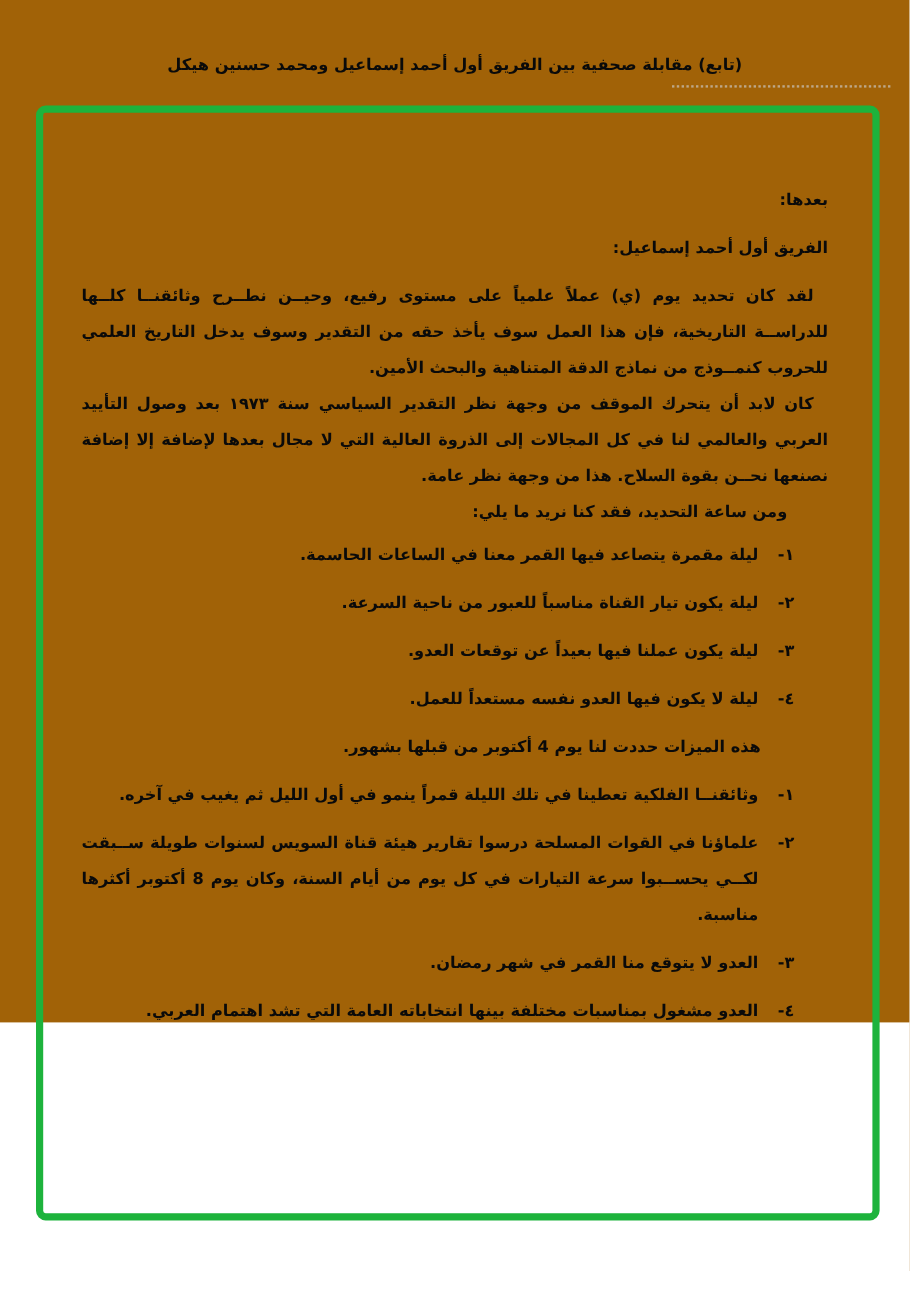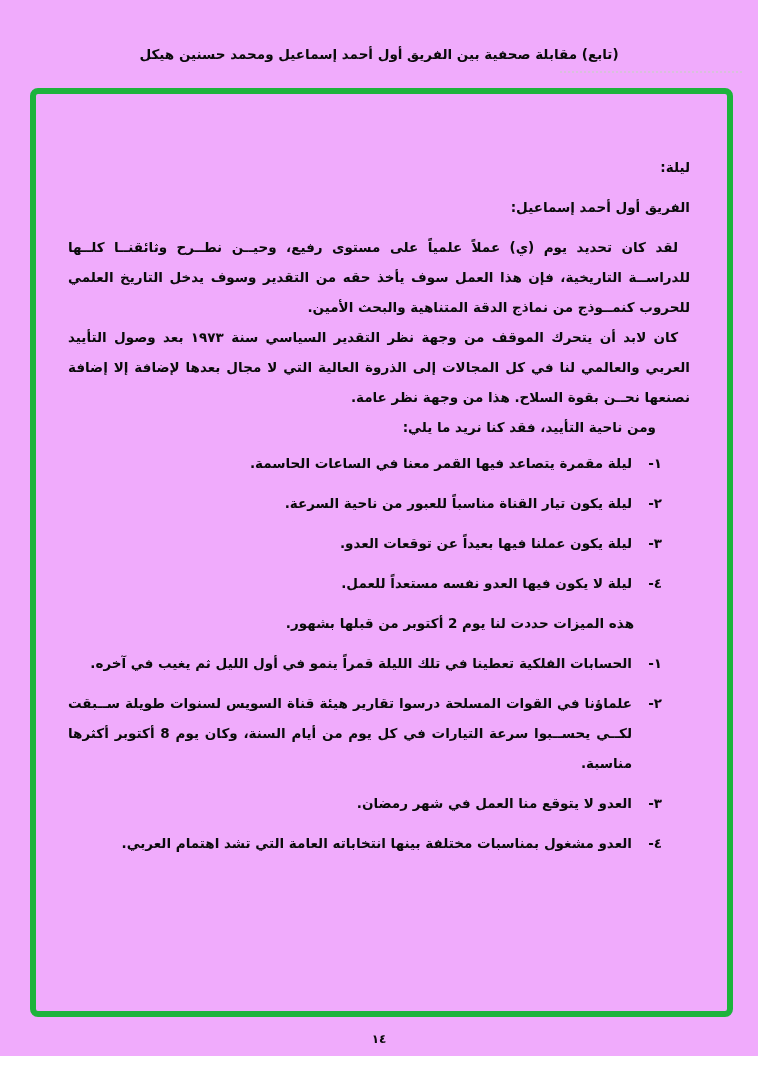--- a/index.html
+++ b/index.html
@@ -8,22 +8,22 @@
     background: #ffffff;
     width: 758px;
     height: 1078px;
     font-family: "DejaVu Sans", sans-serif;
     color: #0a0a0a;
     overflow: hidden;
   }
   .page {
     position: relative;
     width: 758px;
-    height: 1056px;
-    background: #f0abfc;
+    height: 852px;
+    background: #a16207;
     direction: rtl;
   }
   .doc-title {
     position: absolute;
     top: 46px;
     left: 0;
     width: 758px;
     text-align: center;
     font-size: 13.5px;
     font-weight: bold;
@@ -112,64 +112,63 @@
 <div class="page">
 
   <div class="doc-title">(تابع) مقابلة صحفية بين الفريق أول أحمد إسماعيل ومحمد حسنين هيكل</div>
 
   <div class="scan-artifact"></div>
 
   <div class="frame"></div>
 
   <div class="content">
 
-    <div class="speaker">ليلة:</div>
+    <div class="speaker">بعدها:</div>
 
 
     <div class="speaker">الفريق أول أحمد إسماعيل:</div>
 
     <p class="para">لقد كان تحديد يوم (ي) عملاً علمياً على مستوى رفيع، وحيــن نطــرح وثائقنــا كلــها للدراســة التاريخية، فإن هذا العمل سوف يأخذ حقه من التقدير وسوف يدخل التاريخ العلمي للحروب كنمــوذج من نماذج الدقة المتناهية والبحث الأمين.</p>
 
     <p class="para">كان لابد أن يتحرك الموقف من وجهة نظر التقدير السياسي سنة ١٩٧٣ بعد وصول التأييد العربي والعالمي لنا في كل المجالات إلى الذروة العالية التي لا مجال بعدها لإضافة إلا إضافة نصنعها نحــن بقوة السلاح. هذا من وجهة نظر عامة.</p>
 
-    <div class="lead-in">ومن ناحية التأييد، فقد كنا نريد ما يلي:</div>
+    <div class="lead-in">ومن ساعة التحديد، فقد كنا نريد ما يلي:</div>
 
     <div class="list-item">
       <span class="num">١-</span>
       <span class="li-text">ليلة مقمرة يتصاعد فيها القمر معنا في الساعات الحاسمة.</span>
     </div>
     <div class="list-item">
       <span class="num">٢-</span>
       <span class="li-text">ليلة يكون تيار القناة مناسباً للعبور من ناحية السرعة.</span>
     </div>
     <div class="list-item">
       <span class="num">٣-</span>
       <span class="li-text">ليلة يكون عملنا فيها بعيداً عن توقعات العدو.</span>
     </div>
     <div class="list-item">
       <span class="num">٤-</span>
       <span class="li-text">ليلة لا يكون فيها العدو نفسه مستعداً للعمل.</span>
     </div>
 
-    <div class="note">هذه الميزات حددت لنا  يوم 2 أكتوبر من قبلها بشهور.</div>
+    <div class="note">هذه الميزات حددت لنا  يوم 4 أكتوبر من قبلها بشهور.</div>
 
     <div class="list-item">
       <span class="num">١-</span>
-      <span class="li-text">الحسابات الفلكية تعطينا في تلك الليلة قمراً ينمو في أول الليل ثم يغيب في آخره.</span>
+      <span class="li-text">وثائقنــا الفلكية تعطينا في تلك الليلة قمراً ينمو في أول الليل ثم يغيب في آخره.</span>
     </div>
     <div class="list-item">
       <span class="num">٢-</span>
       <span class="li-text">علماؤنا في القوات المسلحة درسوا تقارير هيئة قناة السويس لسنوات طويلة ســبقت لكــي يحســبوا سرعة التيارات في كل يوم من أيام السنة، وكان يوم 8 أكتوبر أكثرها مناسبة.</span>
     </div>
     <div class="list-item">
       <span class="num">٣-</span>
-      <span class="li-text">العدو لا يتوقع منا العمل في شهر رمضان.</span>
+      <span class="li-text">العدو لا يتوقع منا القمر في شهر رمضان.</span>
     </div>
     <div class="list-item">
       <span class="num">٤-</span>
       <span class="li-text">العدو مشغول بمناسبات مختلفة بينها انتخاباته العامة التي تشد اهتمام العربي.</span>
     </div>
 
   </div>
 
-  <div class="page-number">١٤</div>
 
 </div>
 
 </body></html>

